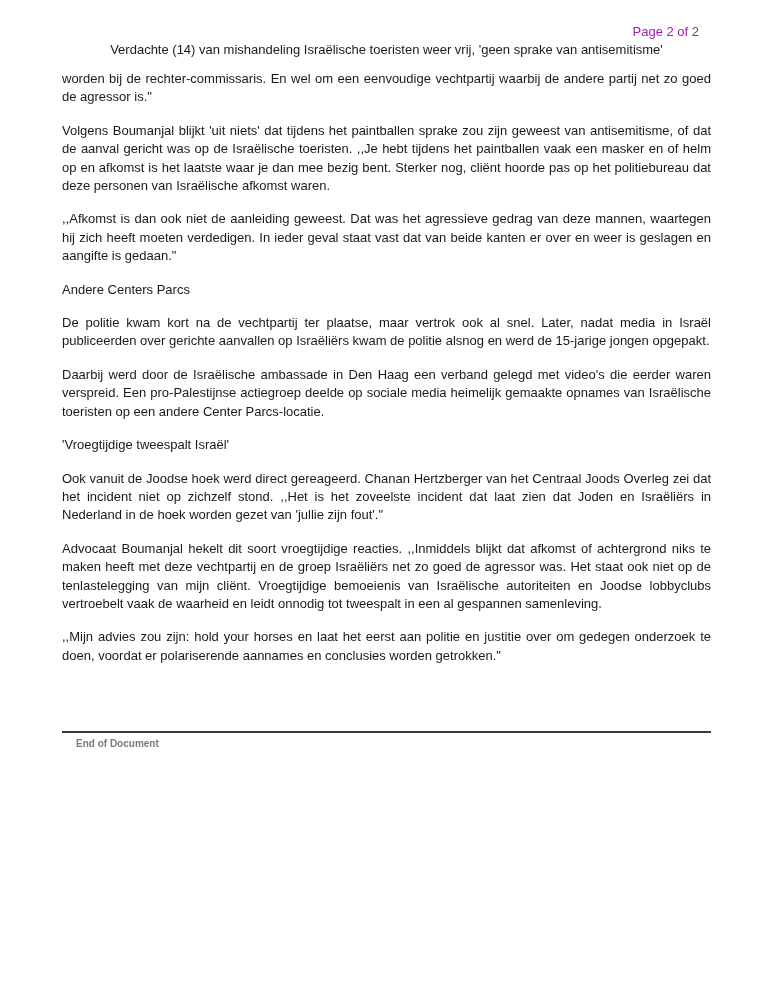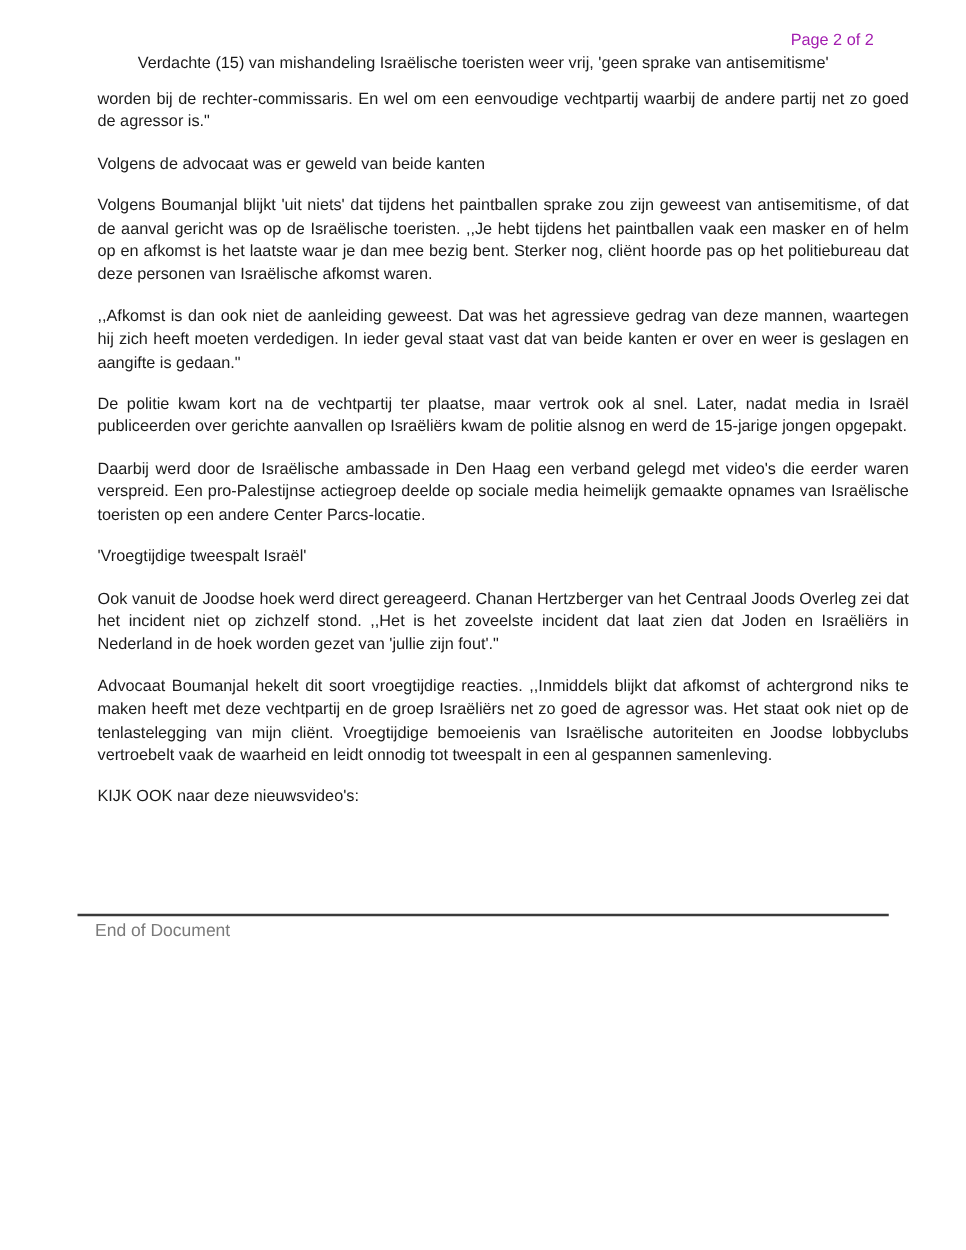--- a/index.html
+++ b/index.html
@@ -31,21 +31,20 @@
       text-align: center;
       font-size: 13px;
       line-height: 16px;
       color: #1a1a1a;
     }
     .content {
       position: absolute;
       top: 70px;
       left: 62px;
       width: 649px;
-      margin-left: 16px;
     }
     .para {
       font-size: 13px;
       line-height: 18.4px;
       margin: 0 0 15px 0;
       text-align: justify;
       text-align-last: left;
     }
     .heading {
       font-size: 13px;
@@ -68,40 +67,40 @@
       top: 731px;
       left: 62px;
       width: 649px;
       height: 0;
       border-top: 2px solid #3a3a3a;
     }
     .end-text {
       position: absolute;
       top: 737px;
       left: 76px;
-      font-size: 14px;
-      font-weight: normal;
+      font-size: 10px;
+      font-weight: bold;
       color: #7a7a7a;
       line-height: 14px;
     }
   </style>
 </head>
 <body>
 
 <div class="page-number">Page 2 of 2</div>
-<div class="doc-title">Verdachte (15) van mishandeling Israëlische toeristen weer vrij, 'geen sprake van antisemitisme'</div>
+<div class="doc-title">Verdachte (14) van mishandeling Israëlische toeristen weer vrij, 'geen sprake van antisemitisme'</div>
 
 <div class="content">
   <p class="para">worden bij de rechter-commissaris. En wel om een eenvoudige vechtpartij waarbij de andere partij net zo goed de agressor is."</p>
-  <p class="heading">Volgens de advocaat was er geweld van beide kanten</p>
   <p class="para">Volgens Boumanjal blijkt 'uit niets' dat tijdens het paintballen sprake zou zijn geweest van antisemitisme, of dat de aanval gericht was op de Israëlische toeristen. ,,Je hebt tijdens het paintballen vaak een masker en of helm op en afkomst is het laatste waar je dan mee bezig bent. Sterker nog, cliënt hoorde pas op het politiebureau dat deze personen van Israëlische afkomst waren.</p>
   <p class="para">,,Afkomst is dan ook niet de aanleiding geweest. Dat was het agressieve gedrag van deze mannen, waartegen hij zich heeft moeten verdedigen. In ieder geval staat vast dat van beide kanten er over en weer is geslagen en aangifte is gedaan."</p>
+  <p class="heading">Andere Centers Parcs</p>
   <p class="para">De politie kwam kort na de vechtpartij ter plaatse, maar vertrok ook al snel. Later, nadat media in Israël publiceerden over gerichte aanvallen op Israëliërs kwam de politie alsnog en werd de 15-jarige jongen opgepakt.</p>
   <p class="para">Daarbij werd door de Israëlische ambassade in Den Haag een verband gelegd met video's die eerder waren verspreid. Een pro-Palestijnse actiegroep deelde op sociale media heimelijk gemaakte opnames van Israëlische toeristen op een andere Center Parcs-locatie.</p>
   <p class="heading">'Vroegtijdige tweespalt Israël'</p>
   <p class="para">Ook vanuit de Joodse hoek werd direct gereageerd. Chanan Hertzberger van het Centraal Joods Overleg zei dat het incident niet op zichzelf stond. ,,Het is het zoveelste incident dat laat zien dat Joden en Israëliërs in Nederland in de hoek worden gezet van 'jullie zijn fout'."</p>
   <p class="para">Advocaat Boumanjal hekelt dit soort vroegtijdige reacties. ,,Inmiddels blijkt dat afkomst of achtergrond niks te maken heeft met deze vechtpartij en de groep Israëliërs net zo goed de agressor was. Het staat ook niet op de tenlastelegging van mijn cliënt. Vroegtijdige bemoeienis van Israëlische autoriteiten en Joodse lobbyclubs vertroebelt vaak de waarheid en leidt onnodig tot tweespalt in een al gespannen samenleving.</p>
-  <p class="heading">KIJK OOK naar deze nieuwsvideo's:</p>
+  <p class="para">,,Mijn advies zou zijn: hold your horses en laat het eerst aan politie en justitie over om gedegen onderzoek te doen, voordat er polariserende aannames en conclusies worden getrokken."</p>
   <div class="spacer"></div>
 </div>
 
 <div class="end-rule"></div>
 <div class="end-text">End of Document</div>
 
 </body></html>

